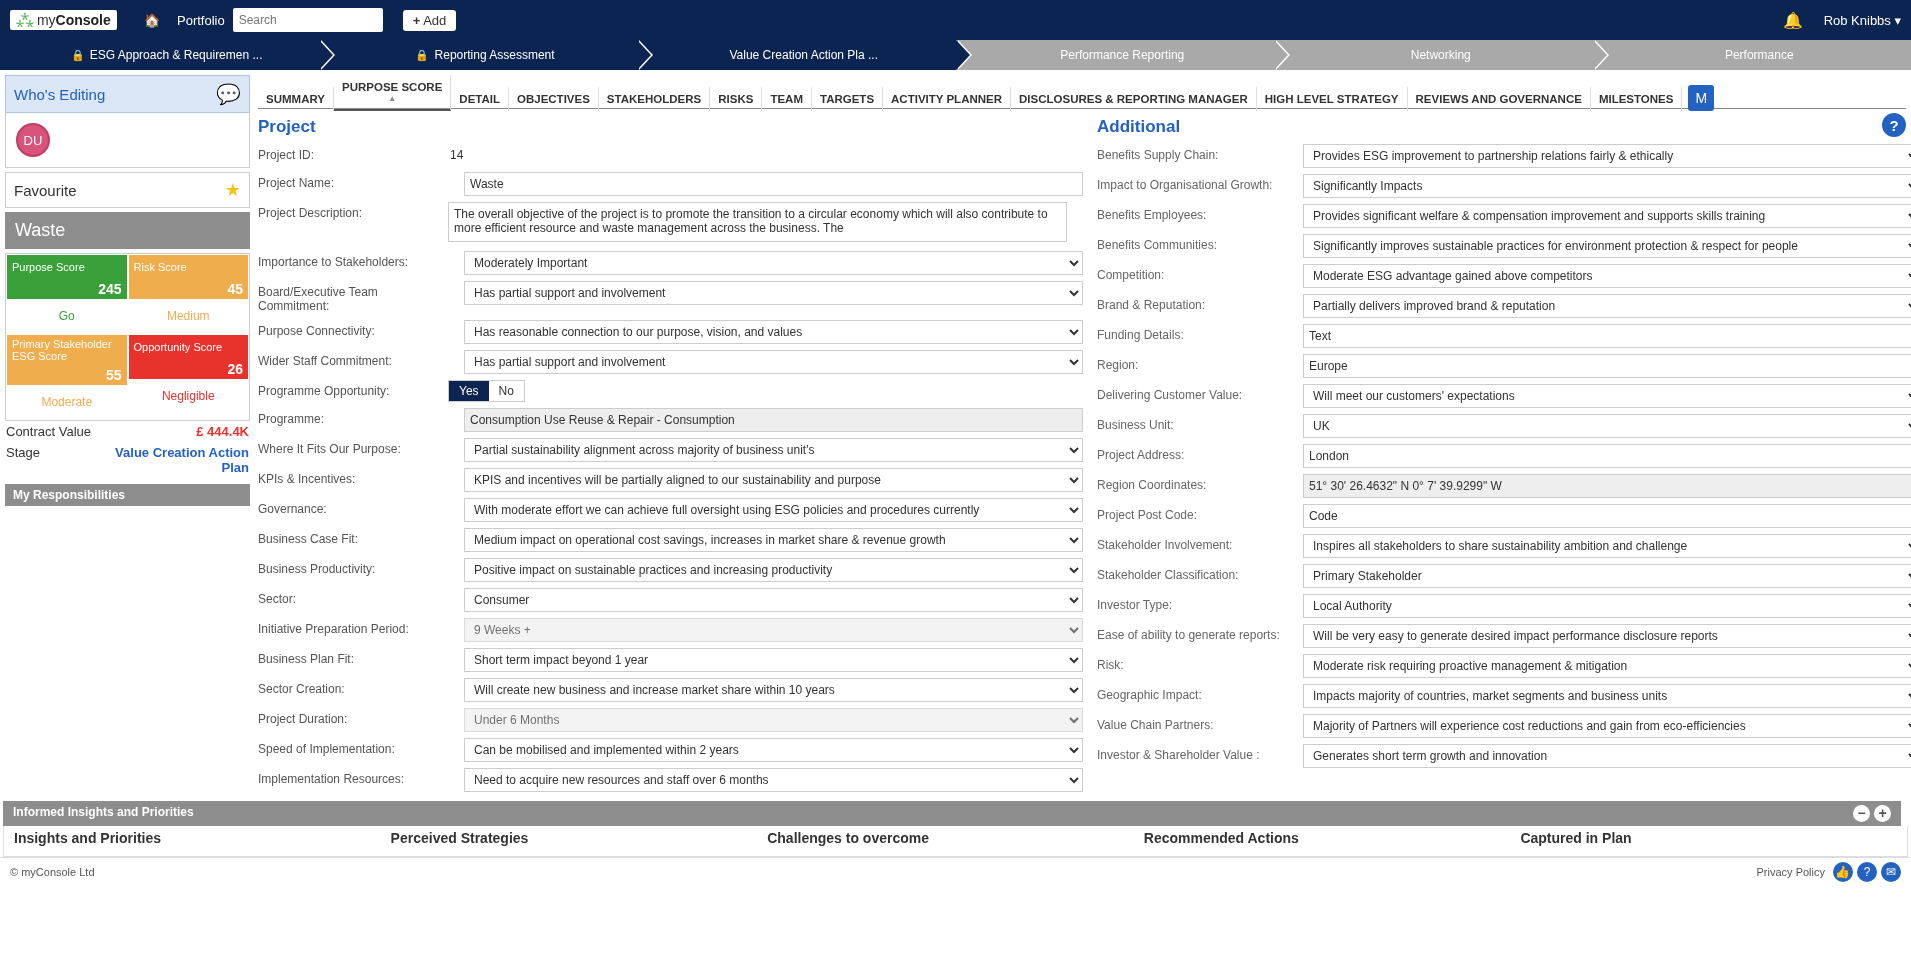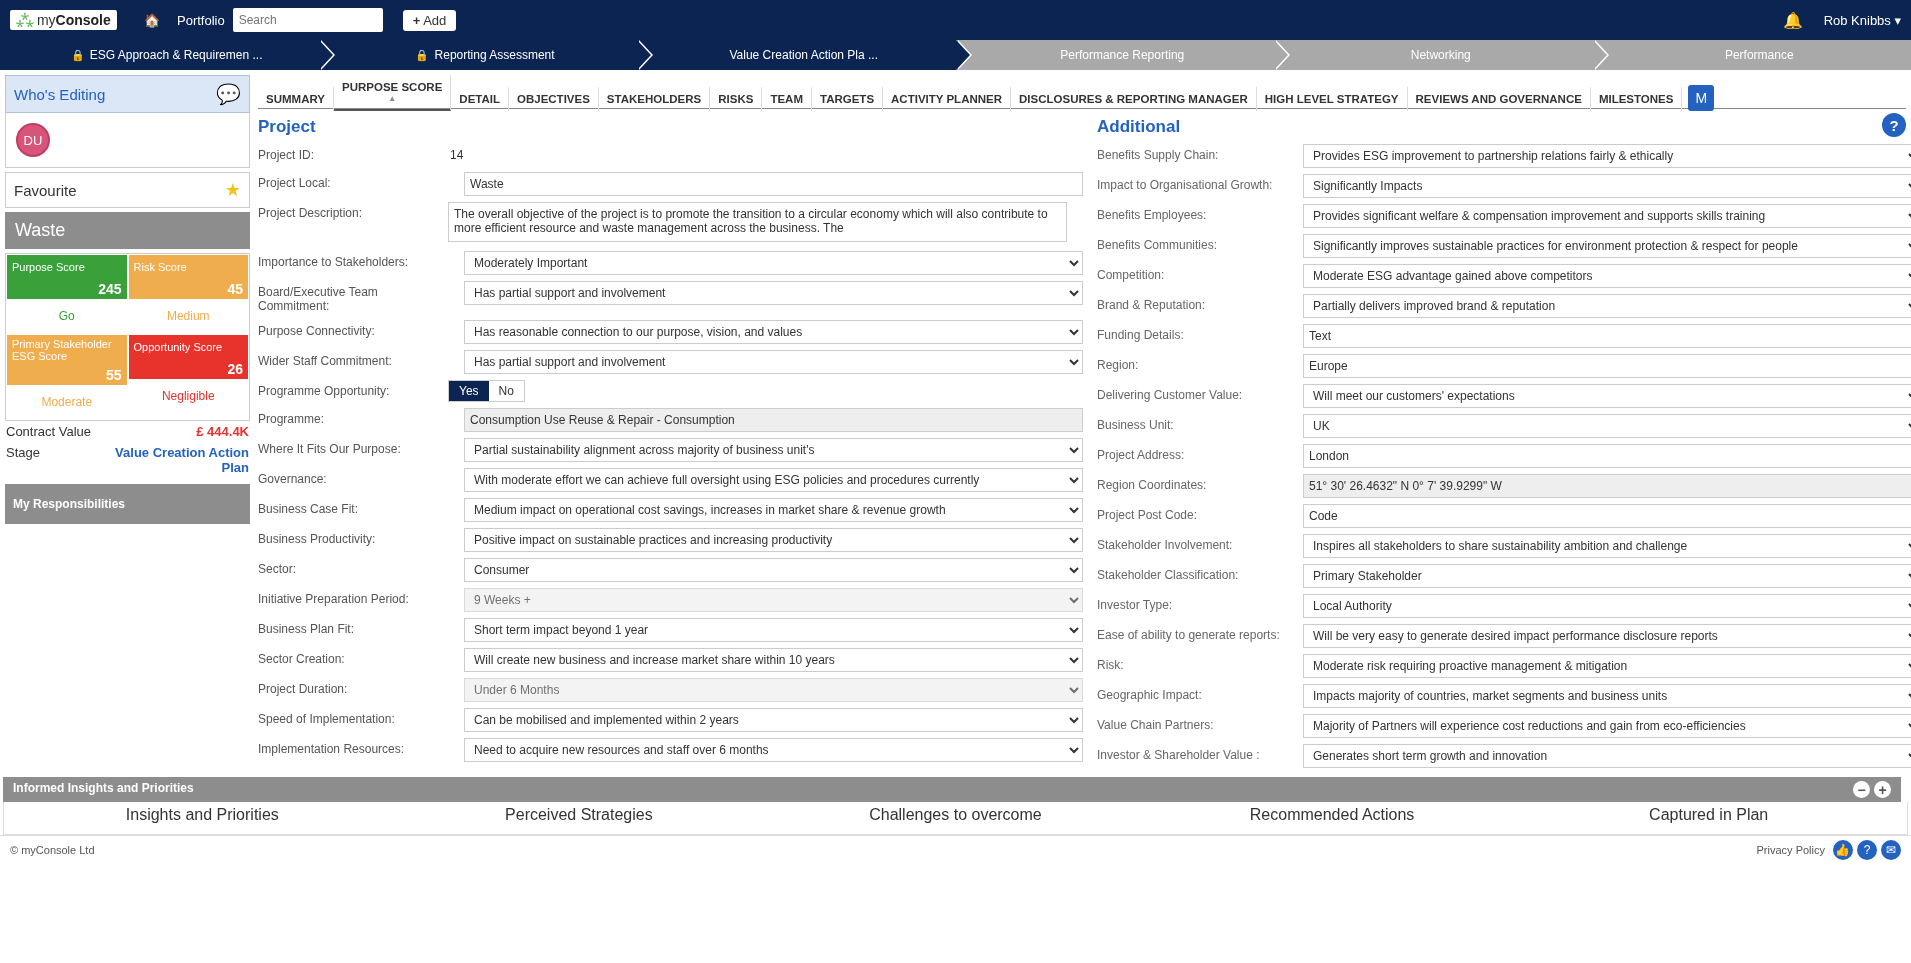--- a/index.html
+++ b/index.html
@@ -44,21 +44,21 @@
 .bg-orange { background: #f0ad4e; }
 .bg-red { background: #e8322c; }
 .txt-green { color: #3aa03a; }
 .txt-orange { color: #f0ad4e; }
 .txt-red { color: #e8322c; }
 
 .kv-row { display: flex; justify-content: space-between; padding: 3px 1px; font-size: 13px; }
 .kv-row .v { color: #e8322c; font-weight: bold; }
 .stage-v { color: #2362c0; font-weight: bold; text-align: right; }
 
-.resp-box { background: #8d8d8d; color: #fff; padding: 13px 8px; font-size: 12px; margin-top: 6px; font-weight: bold; }
+.resp-box { background: #8d8d8d; color: #fff; padding: 4px 8px; font-size: 12px; margin-top: 6px; font-weight: bold; }
 
 .main { flex: 1; min-width: 0; }
 .tabstrip { border-bottom: 1px solid #888; display: flex; flex-wrap: wrap; align-items: flex-end; height: 34px; }
 .tab { padding: 6px 8px; font-size: 11.5px; font-weight: bold; color: #333; border-right: 1px solid #ddd; cursor: pointer; white-space: nowrap; }
 .tab.active { border-bottom: 2px solid #555; }
 .tab.active::after { content: '▲'; display: block; font-size: 8px; text-align: center; color: #888; margin-top: 1px; }
 .help-icon-top { margin-left: auto; width: 24px; height: 24px; background: #2362c0; border-radius: 50%; color: #fff; display: flex; align-items: center; justify-content: center; font-weight: bold; font-size: 15px; align-self: center; }
 
 .columns { display: flex; gap: 30px; }
 .col { flex: 1; }
@@ -72,21 +72,21 @@
 .inp[readonly], .sel[disabled] { background: #eee; }
 .ta { width: 100%; height: 40px; font-size: 12px; padding: 4px 5px; border: 1px solid #ccc; resize: none; font-family: inherit; color: #333; overflow: hidden; }
 .yn { display: flex; border: 1px solid #ccc; width: fit-content; }
 .yn-btn { padding: 3px 10px; font-size: 12px; cursor: pointer; }
 .yn-btn.on { background: #0c2451; color: #fff; }
 
 .insights-bar { background: #8d8d8d; color: #fff; padding: 4px 10px; font-size: 12px; font-weight: bold; display: flex; justify-content: space-between; margin: 6px 10px 0 3px; }
 .insights-ctrl { display: flex; gap: 4px; }
 .circ-btn { width: 17px; height: 17px; border-radius: 50%; background: #fff; color: #555; display: flex; align-items: center; justify-content: center; font-size: 14px; font-weight: bold; cursor: pointer; }
 .insights-cols { display: flex; padding: 4px 10px 10px 10px; margin: 0 3px; border: 1px solid #ddd; border-top: none; background: #fff; }
-.ins-col { flex: 1; font-size: 16px; font-weight: normal; text-align: center; }
+.ins-col { flex: 1; font-size: 14px; font-weight: bold; }
 
 .footer { display: flex; justify-content: space-between; align-items: center; padding: 4px 10px; font-size: 11px; color: #555; border-top: 1px solid #ddd; }
 .footer-icons { display: flex; gap: 4px; }
 .f-icon { width: 20px; height: 20px; border-radius: 50%; background: #2362c0; color: #fff; display: flex; align-items: center; justify-content: center; font-size: 12px; }
 .mascot-icon { width: 26px; height: 26px; background: #2362c0; color: #fff; display: flex; align-items: center; justify-content: center; font-size: 14px; border-radius: 3px; margin-left: 6px; }
 </style>
 </head>
 <body>
 
 <div class="topbar">
@@ -202,21 +202,21 @@
 
     <div class="columns">
       <div class="col">
         <div class="section-title">Project</div>
 
         <div class="form-row">
             <div class="form-label">Project ID:</div>
             <div class="form-val static-val">14</div>
           </div>
         <div class="form-row">
-            <div class="form-label">Project Local:</div>
+            <div class="form-label">Project Name:</div>
             <div class="form-val"><input class="inp" value="Waste" style=""></div>
           </div>
         <div class="form-row">
             <div class="form-label">Project Description:</div>
             <div class="form-val"><textarea class="ta" style="">The overall objective of the project is to promote the transition to a circular economy which will also contribute to more efficient resource and waste management across the business. The</textarea></div>
           </div>
         <div class="form-row">
             <div class="form-label">Importance to Stakeholders:</div>
             <div class="form-val"><select class="sel"><option>Moderately Important</option></select></div>
           </div>
@@ -241,20 +241,24 @@
               </div>
             </div>
           </div>
         <div class="form-row">
             <div class="form-label">Programme:</div>
             <div class="form-val"><input class="inp" readonly="" value="Consumption Use Reuse &amp; Repair - Consumption" style=""></div>
           </div>
         <div class="form-row">
             <div class="form-label">Where It Fits Our Purpose:</div>
             <div class="form-val"><select class="sel"><option>Partial sustainability alignment across majority of business unit's</option></select></div>
+          </div>
+        <div class="form-row">
+            <div class="form-label">KPIs &amp; Incentives:</div>
+            <div class="form-val"><select class="sel"><option>KPIS and incentives will be partially aligned to our sustainability and purpose</option></select></div>
           </div>
         <div class="form-row">
             <div class="form-label">Governance:</div>
             <div class="form-val"><select class="sel"><option>With moderate effort we can achieve full oversight using ESG policies and procedures currently</option></select></div>
           </div>
         <div class="form-row">
             <div class="form-label">Business Case Fit:</div>
             <div class="form-val"><select class="sel"><option>Medium impact on operational cost savings, increases in market share &amp; revenue growth</option></select></div>
           </div>
         <div class="form-row">

